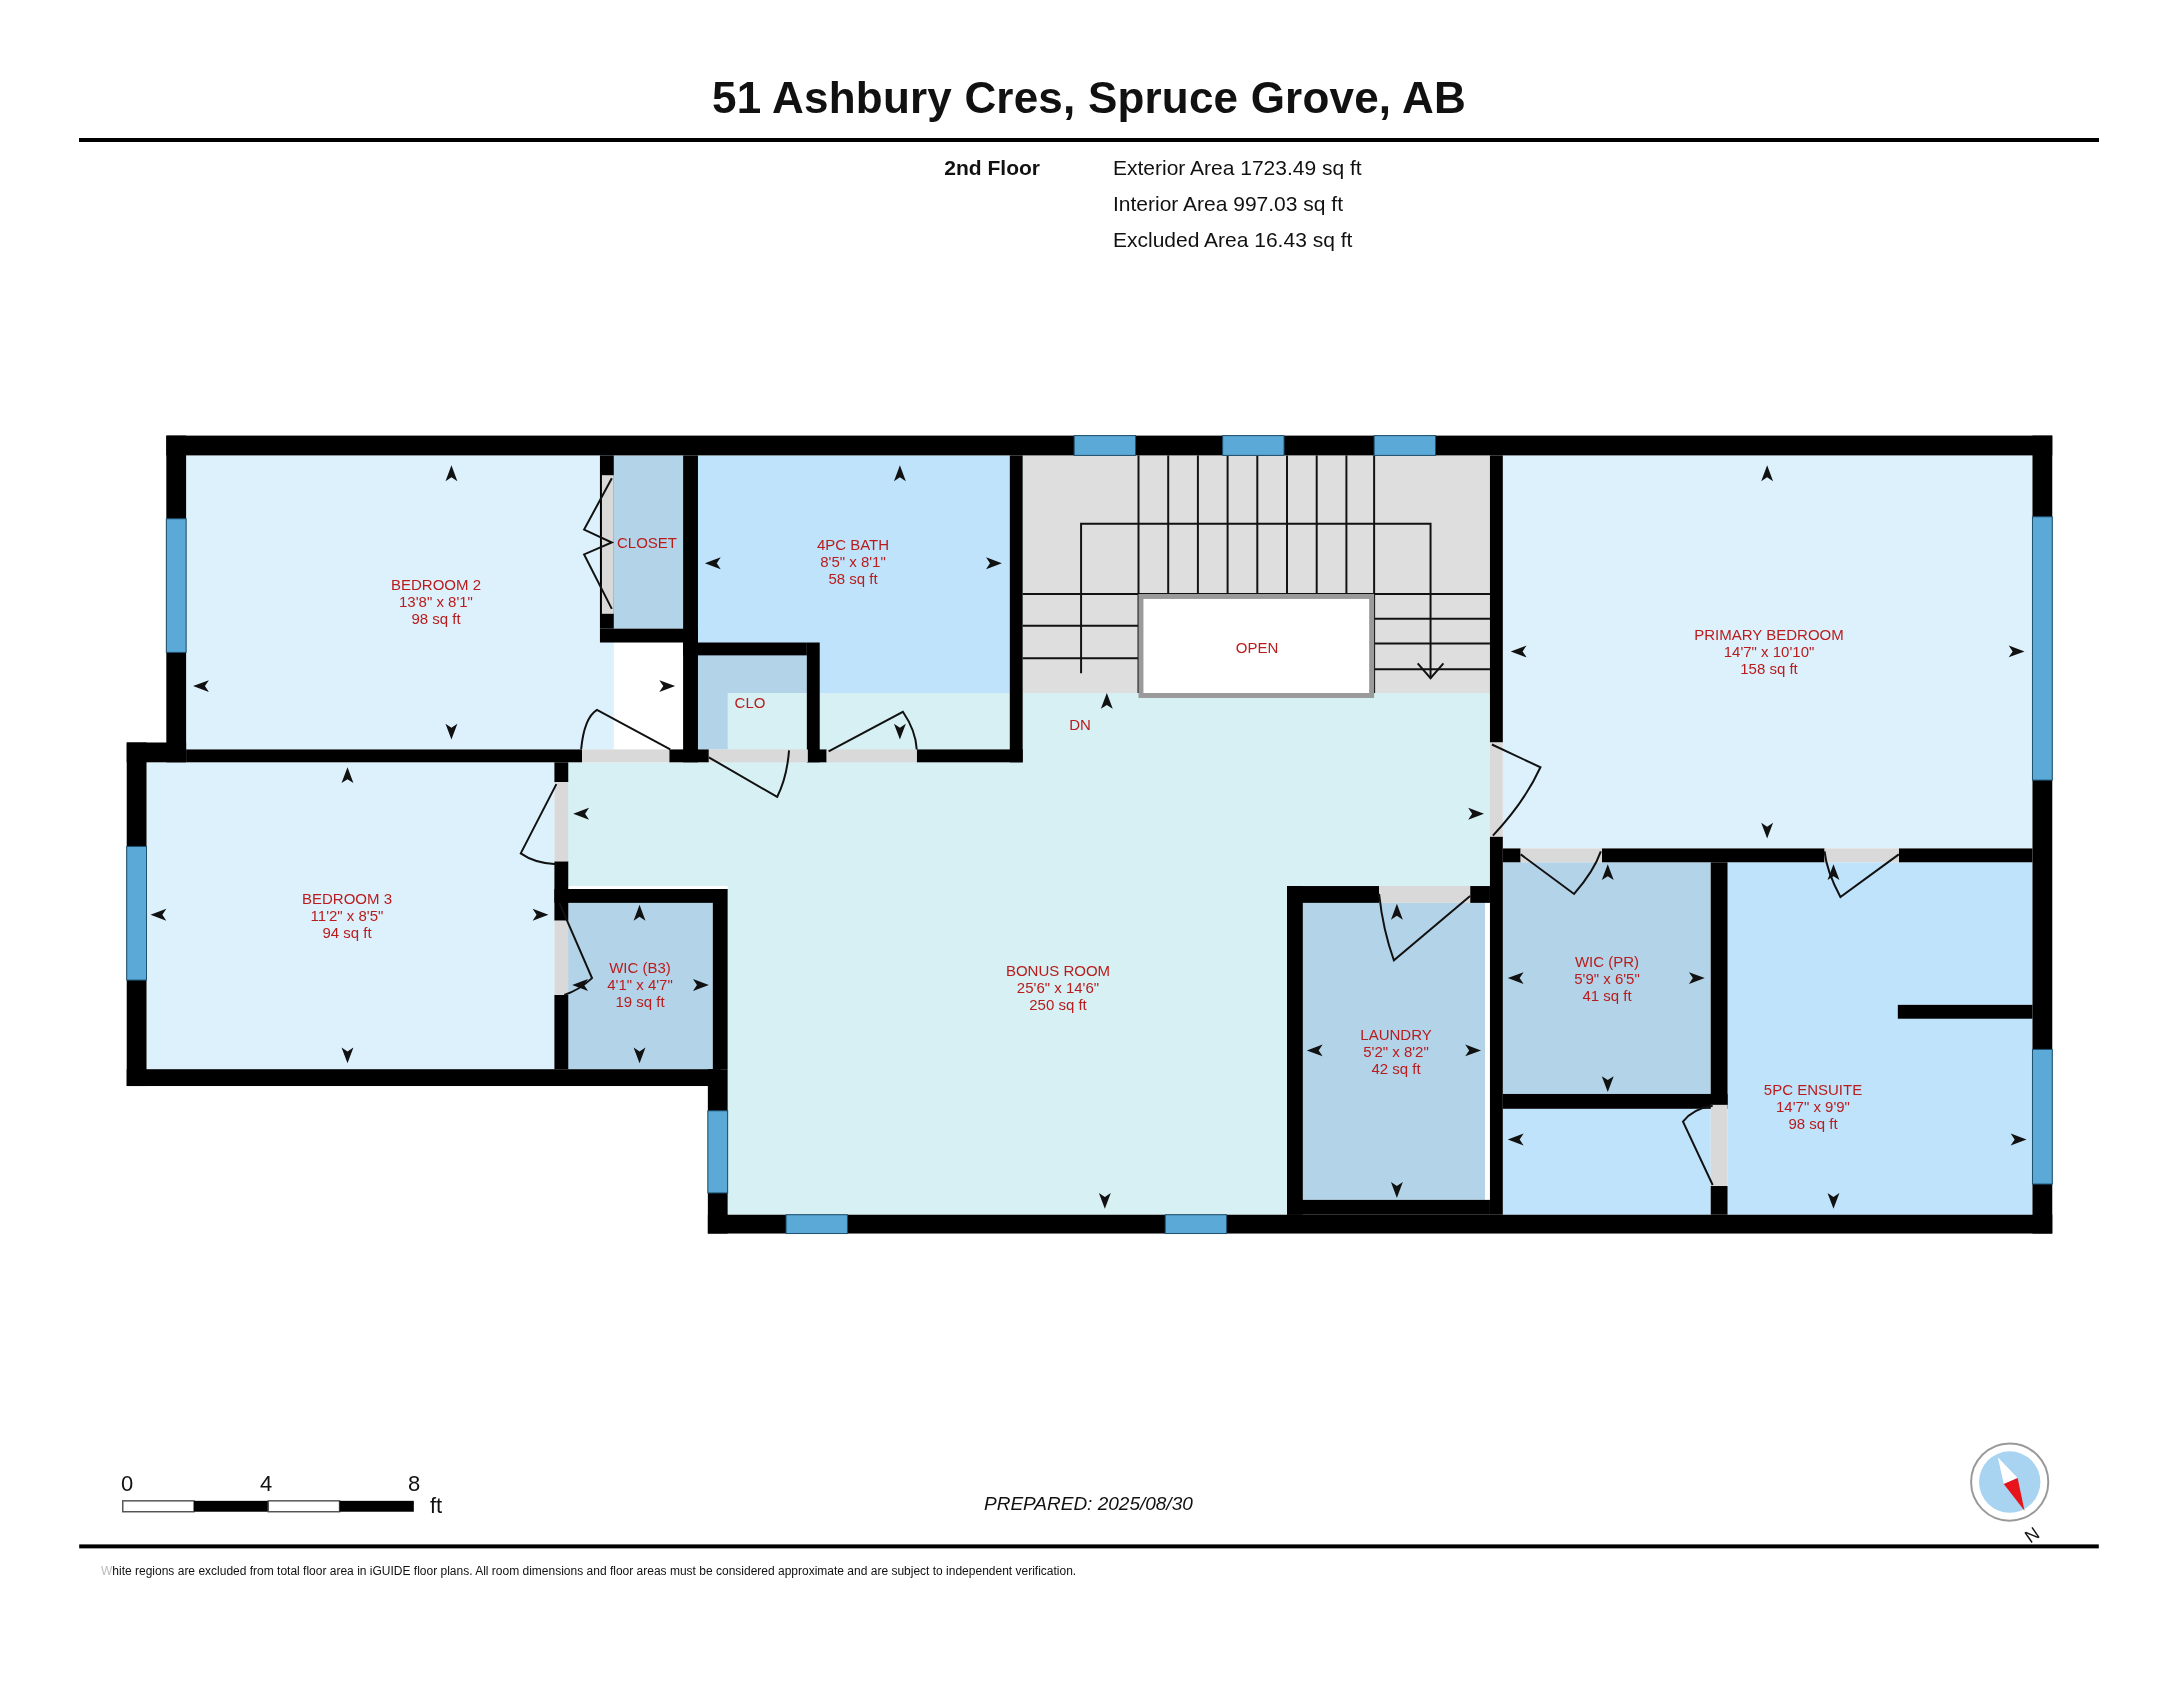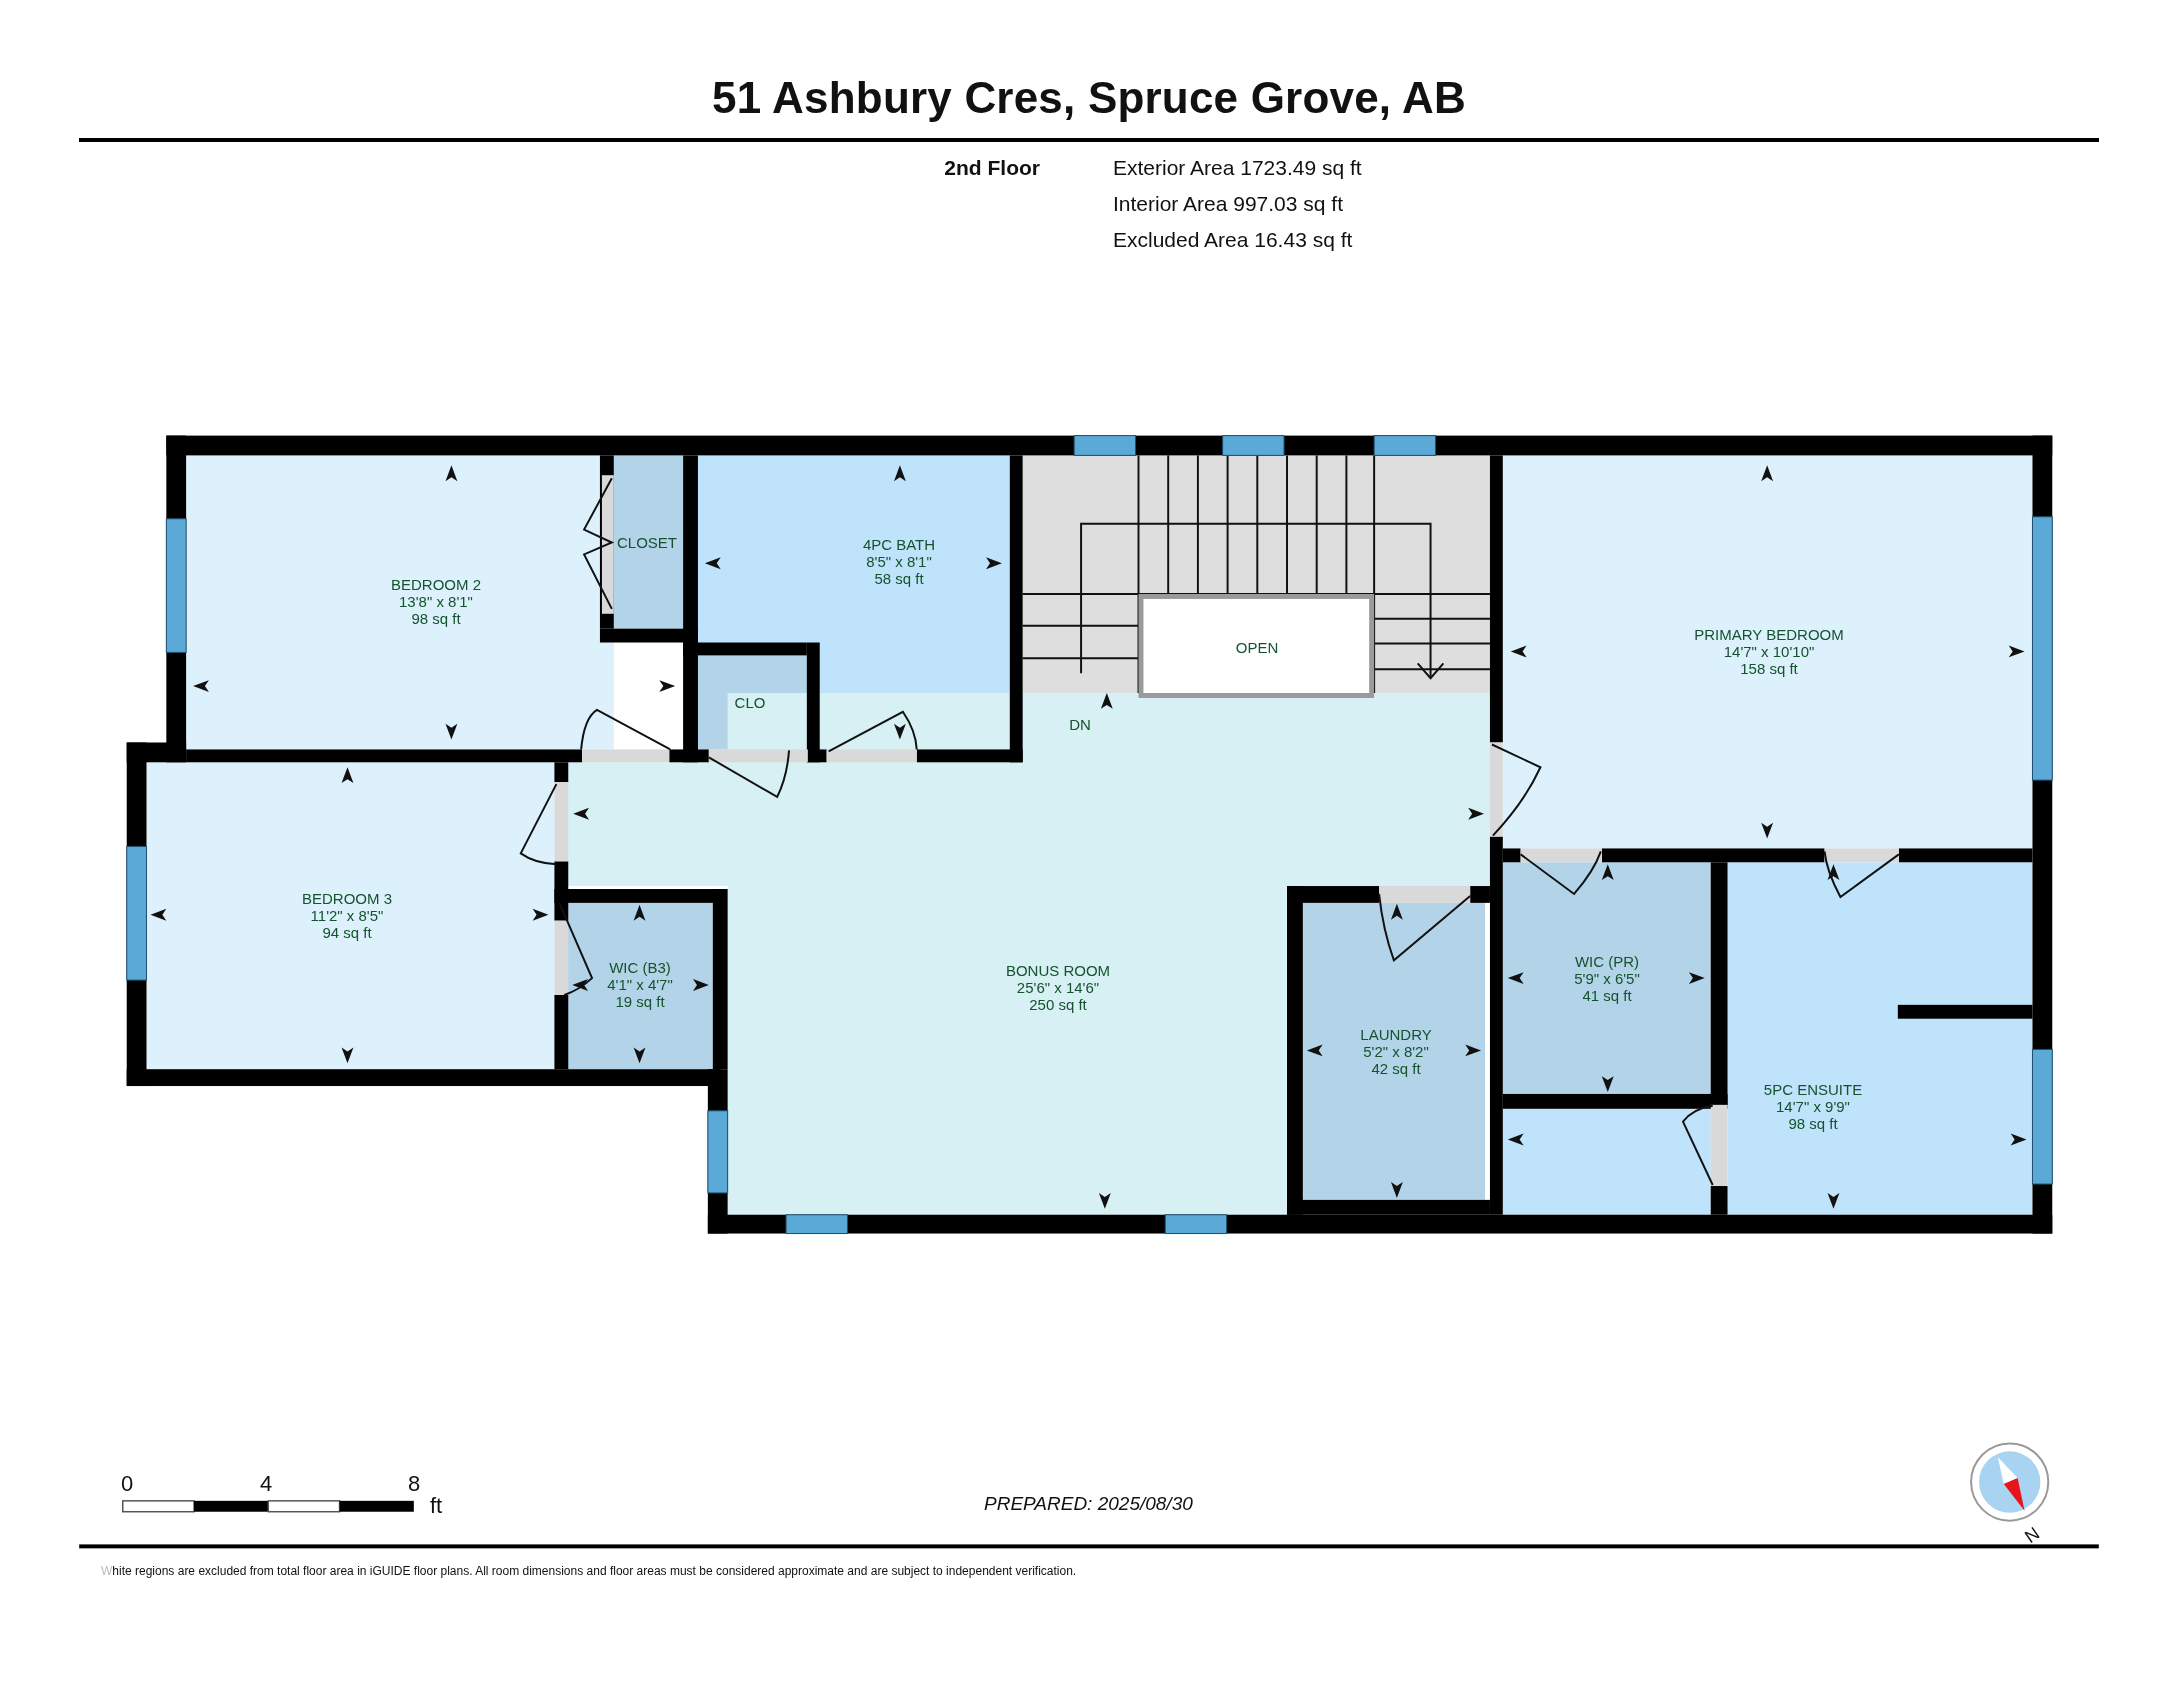--- a/index.html
+++ b/index.html
@@ -4,21 +4,21 @@
 <style>
   html, body { margin:0; padding:0; background:#ffffff; }
   body { width:2178px; height:1683px; position:relative; overflow:hidden;
          font-family:"Liberation Sans", sans-serif; color:#111; }
   .abs { position:absolute; }
   #title { left:0; width:2178px; top:73px; text-align:center; font-size:44px; font-weight:bold; letter-spacing:0.2px; }
   .rule { left:79px; width:2020px; height:4px; background:#000; }
   #floor-label { left:890px; top:156px; width:150px; text-align:right; font-size:21px; font-weight:bold; }
   .area-line { left:1113px; font-size:21px; }
   svg#plan { position:absolute; left:0; top:0; }
-  .room-label { position:absolute; text-align:center; font-size:15px; line-height:17px; color:#14532d; transform:translate(-50%,-50%); white-space:nowrap; }
+  .room-label { position:absolute; text-align:center; font-size:15px; line-height:17px; color:#b91c1c; transform:translate(-50%,-50%); white-space:nowrap; }
   #prepared { left:984px; top:1493px; font-size:19px;font-style:italic; }
   #scale-nums span { position:absolute; top:1471px; font-size:22px; }
   #scale-unit { left:430px; top:1493px; font-size:22px; }
   #footer { left:101px; top:1564px; font-size:12px; color:#111; }
   #footer .first { color:#bbb; }
 </style>
 </head>
 <body>
 
 <div id="title" class="abs">51 Ashbury Cres, Spruce Grove, AB</div>
@@ -208,21 +208,21 @@
 </svg>
 
 <div class="room-label" style="left:436px;top:601px;">
   <div>BEDROOM 2</div>
   <div>13'8" x 8'1"</div>
   <div>98 sq ft</div>
 </div>
 <div class="room-label" style="left:647px;top:542px;">
   <div>CLOSET</div>
 </div>
-<div class="room-label" style="left:899px;top:561px;">
+<div class="room-label" style="left:853px;top:561px;">
   <div>4PC BATH</div>
   <div>8'5" x 8'1"</div>
   <div>58 sq ft</div>
 </div>
 <div class="room-label" style="left:750px;top:702px;">
   <div>CLO</div>
 </div>
 <div class="room-label" style="left:1257px;top:647px;">
   <div>OPEN</div>
 </div>

